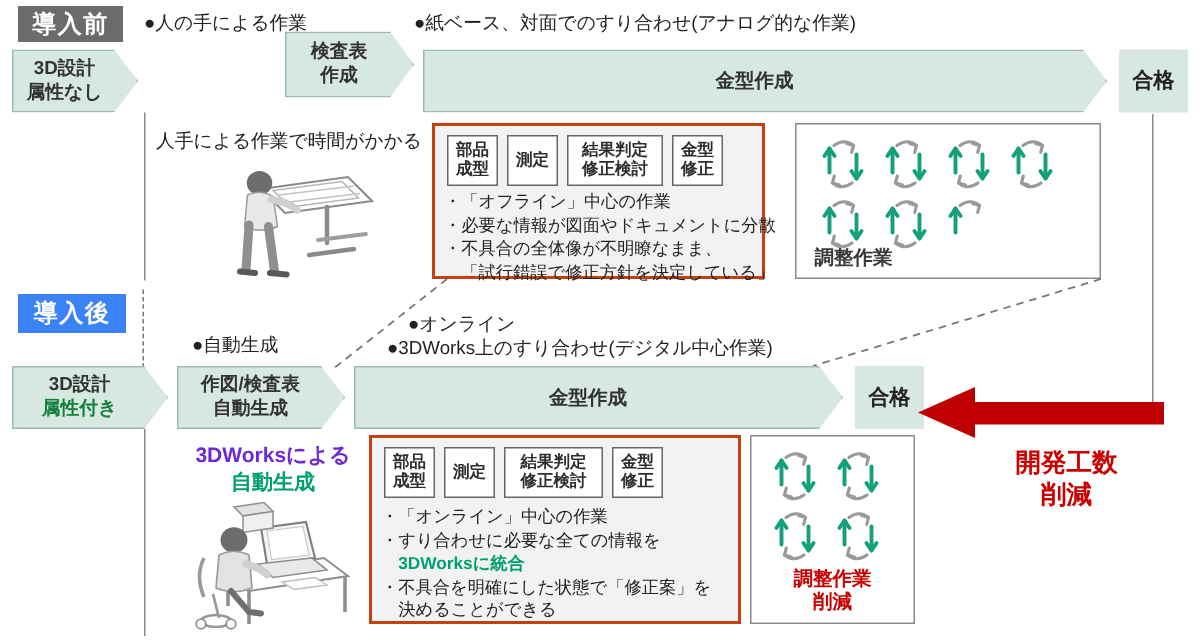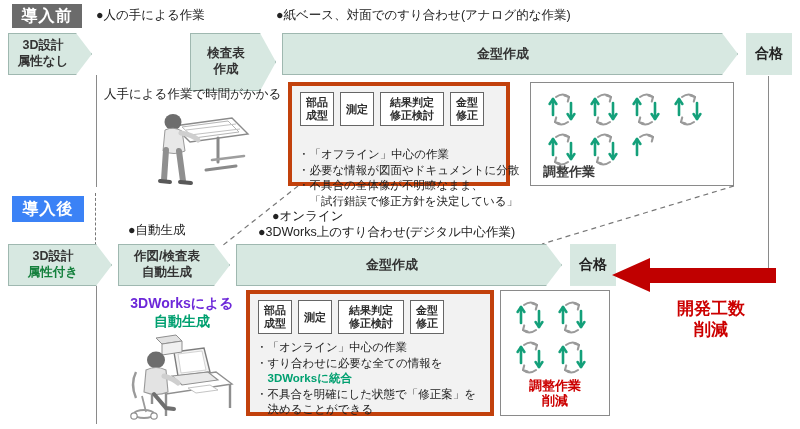--- a/index.html
+++ b/index.html
@@ -65,21 +65,21 @@
     white-space: nowrap;
     line-height: 1.35;
   }
 
   
   .panel {
     border: 1px solid #8a8a8a;
     background: #ffffff;
   }
   .panel.gray {
-    border: 4px solid #c2410c;
+    border: 2px solid #c2410c;
     background: #f2f2f2;
   }
 
   
   .chips { display: flex; align-items: stretch; gap: 6px; }
   .chip {
     background: #ffffff;
     border: 1px solid #666666;
     display: flex; flex-direction: column;
     align-items: center; justify-content: center;
@@ -125,21 +125,21 @@
   <div class="abs caption" style="left:96px; top:7px;">●人の手による作業</div>
 
   <div class="abs caption" style="left:276px; top:7px;">●紙ベース、対面でのすり合わせ(アナログ的な作業)</div>
 
   <div class="abs chev" style="left:8px; top:33px; width:84px; height:42px;">
     <span class="chev-line">3D設計</span>
     <span class="chev-line">属性なし</span>
   </div>
 
 
-  <div class="abs chev" style="left:190px; top:33px; width:86px; height:58px;">
+  <div class="abs chev" style="left:190px; top:21px; width:86px; height:44px;">
     <span class="chev-line">検査表</span>
     <span class="chev-line">作成</span>
   </div>
 
   <div class="abs chev wide" style="left:282px; top:33px; width:456px; height:42px;">
     <span class="chev-line">金型作成</span>
   </div>
 
   <div class="abs result-box" style="left:746px; top:33px; width:46px; height:42px;">
     <span>合格</span>
@@ -179,21 +179,21 @@
       </div>
       <div class="chip" style="width:64px;">
         <span>結果判定</span>
         <span>修正検討</span>
       </div>
       <div class="chip" style="width:34px;">
         <span>金型</span>
         <span>修正</span>
       </div>
     </div>
-    <div class="blist" style="margin:21px 0 0 6px;">
+    <div class="blist" style="margin:4px 0 0 6px;">
       <div>・「オフライン」中心の作業</div>
       <div>・必要な情報が図面やドキュメントに分散</div>
       <div>・不具合の全体像が不明瞭なまま、</div>
       <div>　「試行錯誤で修正方針を決定している」</div>
     </div>
   </div>
 
   <div class="abs panel" style="left:530px; top:82px; width:204px; height:104px;">
     <div class="cycle-wrap" style="margin:6px 0 0 10px; width:190px;">
 

